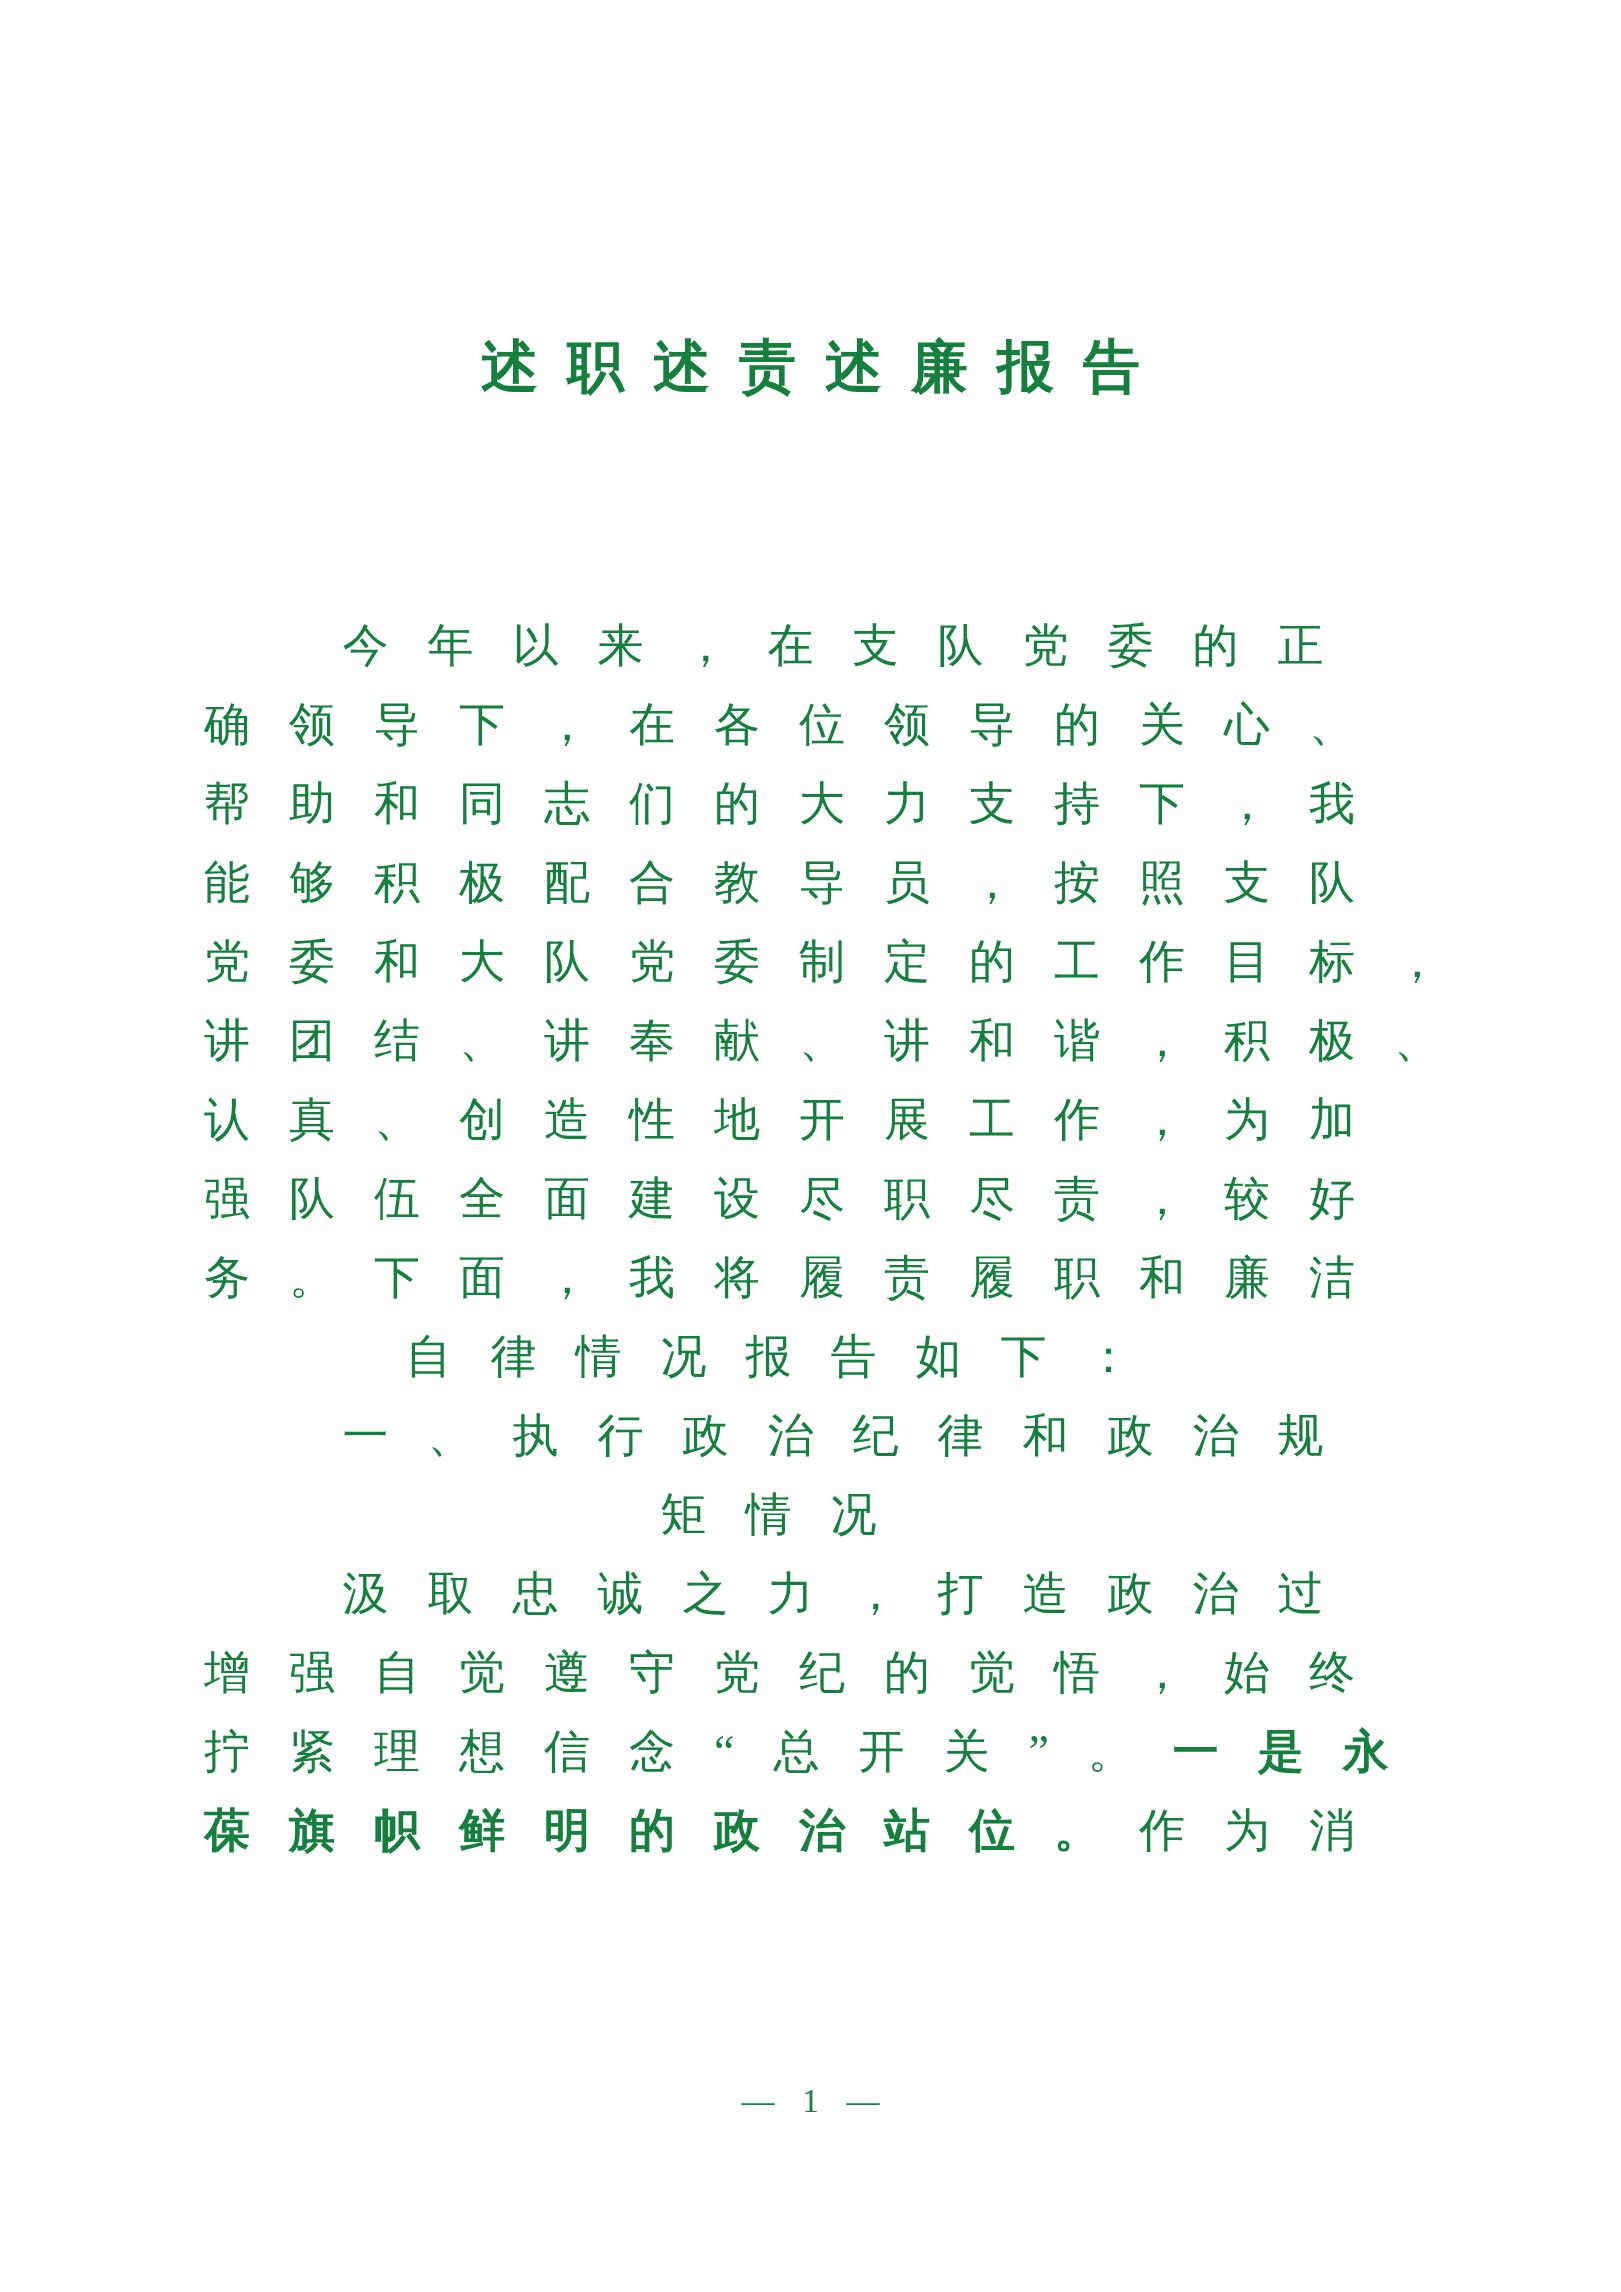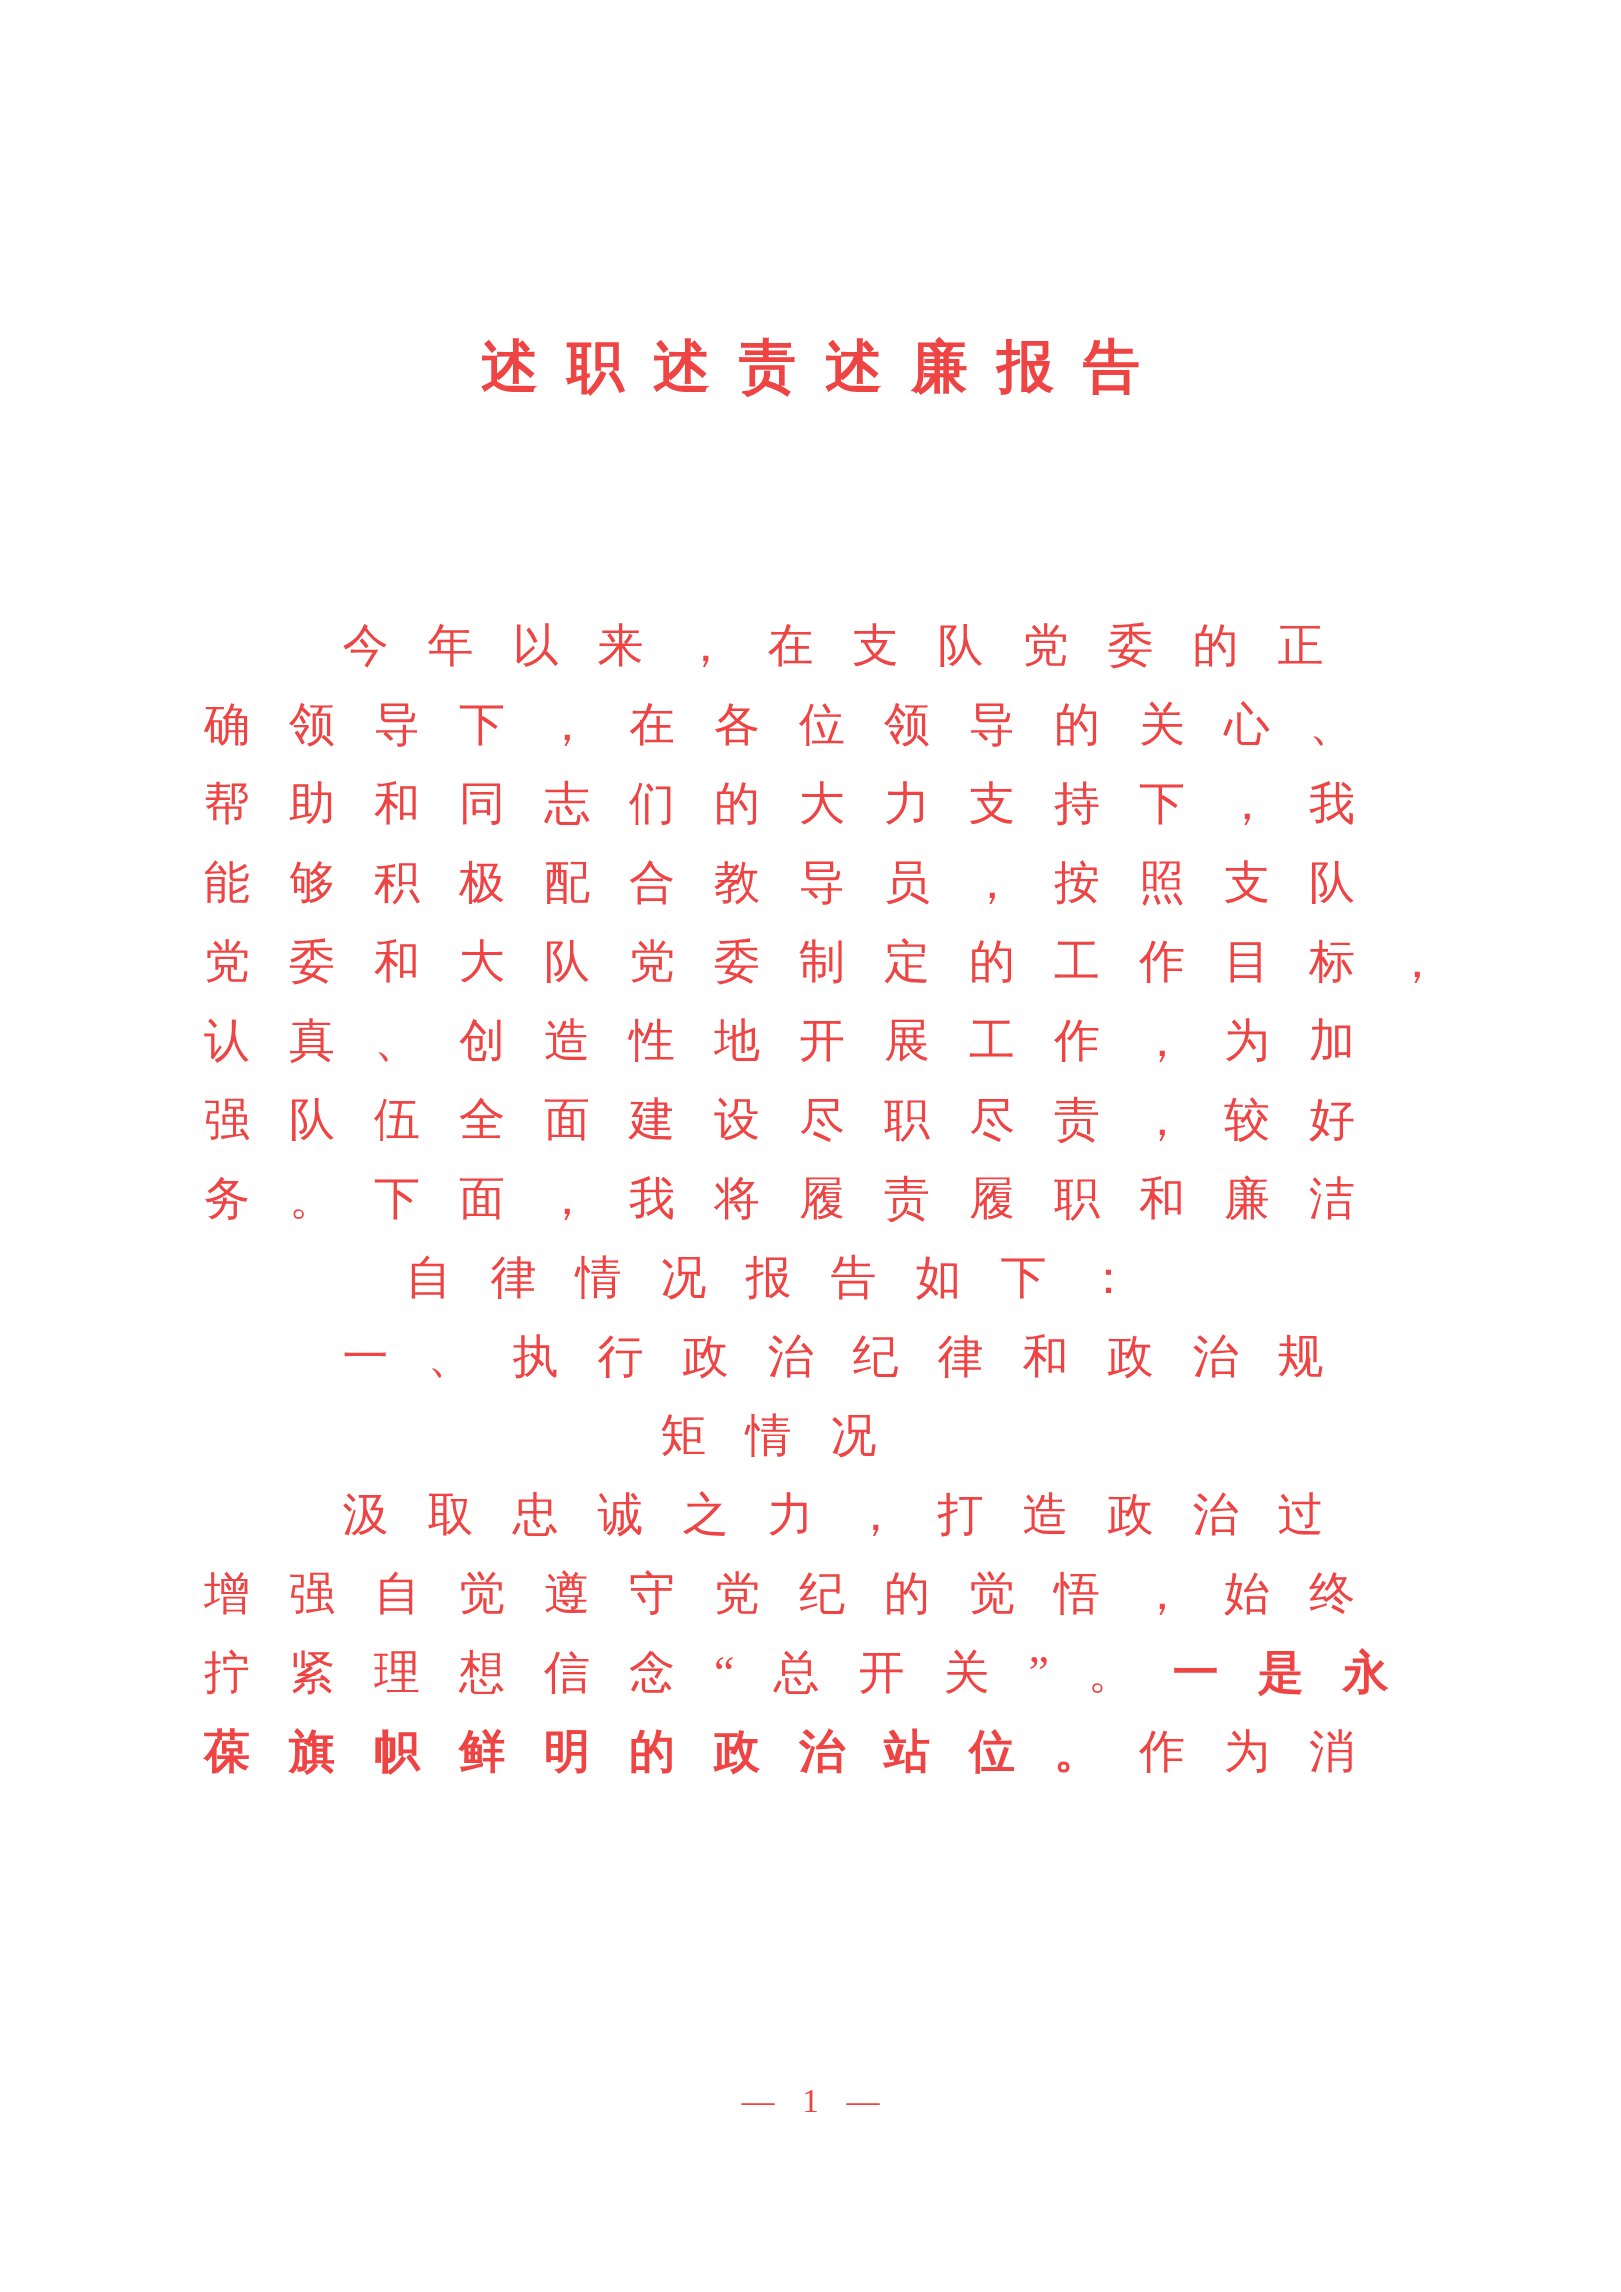--- a/index.html
+++ b/index.html
@@ -5,21 +5,21 @@
   html, body {
     margin: 0;
     padding: 0;
     background: #ffffff;
   }
   .page {
     position: relative;
     width: 1621px;
     height: 2293px;
     background: #ffffff;
-    color: #ef4444;
+    color: #15803d;
     overflow: hidden;
     font-family: "Liberation Serif", serif;
   }
   .doc-title {
     position: absolute;
     top: 329px;
     left: 0;
     width: 100%;
     text-align: center;
     font-family: "Liberation Sans", sans-serif;
@@ -76,20 +76,21 @@
 
 <div class="page">
   <div class="doc-title">述职述责述廉报告</div>
 
   <div class="doc-body">
       <div class="line ind"><span class="run">今年以来，在支队党委的正</span></div>
       <div class="line"><span class="run">确领导下，在各位领导的关心、</span></div>
       <div class="line"><span class="run">帮助和同志们的大力支持下，我</span></div>
       <div class="line"><span class="run">能够积极配合教导员，按照支队</span></div>
       <div class="line"><span class="run">党委和大队党委制定的工作目标，</span></div>
+      <div class="line"><span class="run">讲团结、讲奉献、讲和谐，积极、</span></div>
       <div class="line"><span class="run">认真、创造性地开展工作，为加</span></div>
       <div class="line"><span class="run">强队伍全面建设尽职尽责，较好</span></div>
       <div class="line"><span class="run">务。下面，我将履责履职和廉洁</span></div>
       <div class="line"><span class="run">自律情况报告如下：</span></div>
       <div class="line ind"><span class="run">一、执行政治纪律和政治规</span></div>
       <div class="line"><span class="run">矩情况</span></div>
       <div class="line ind"><span class="run">汲取忠诚之力，打造政治过</span></div>
       <div class="line"><span class="run">增强自觉遵守党纪的觉悟，始终</span></div>
       <div class="line"><span class="run">拧紧理想信念“总开关”。</span><span class="run bold-run">一是永</span></div>
       <div class="line"><span class="run bold-run">葆旗帜鲜明的政治站位。</span><span class="run">作为消</span></div>

